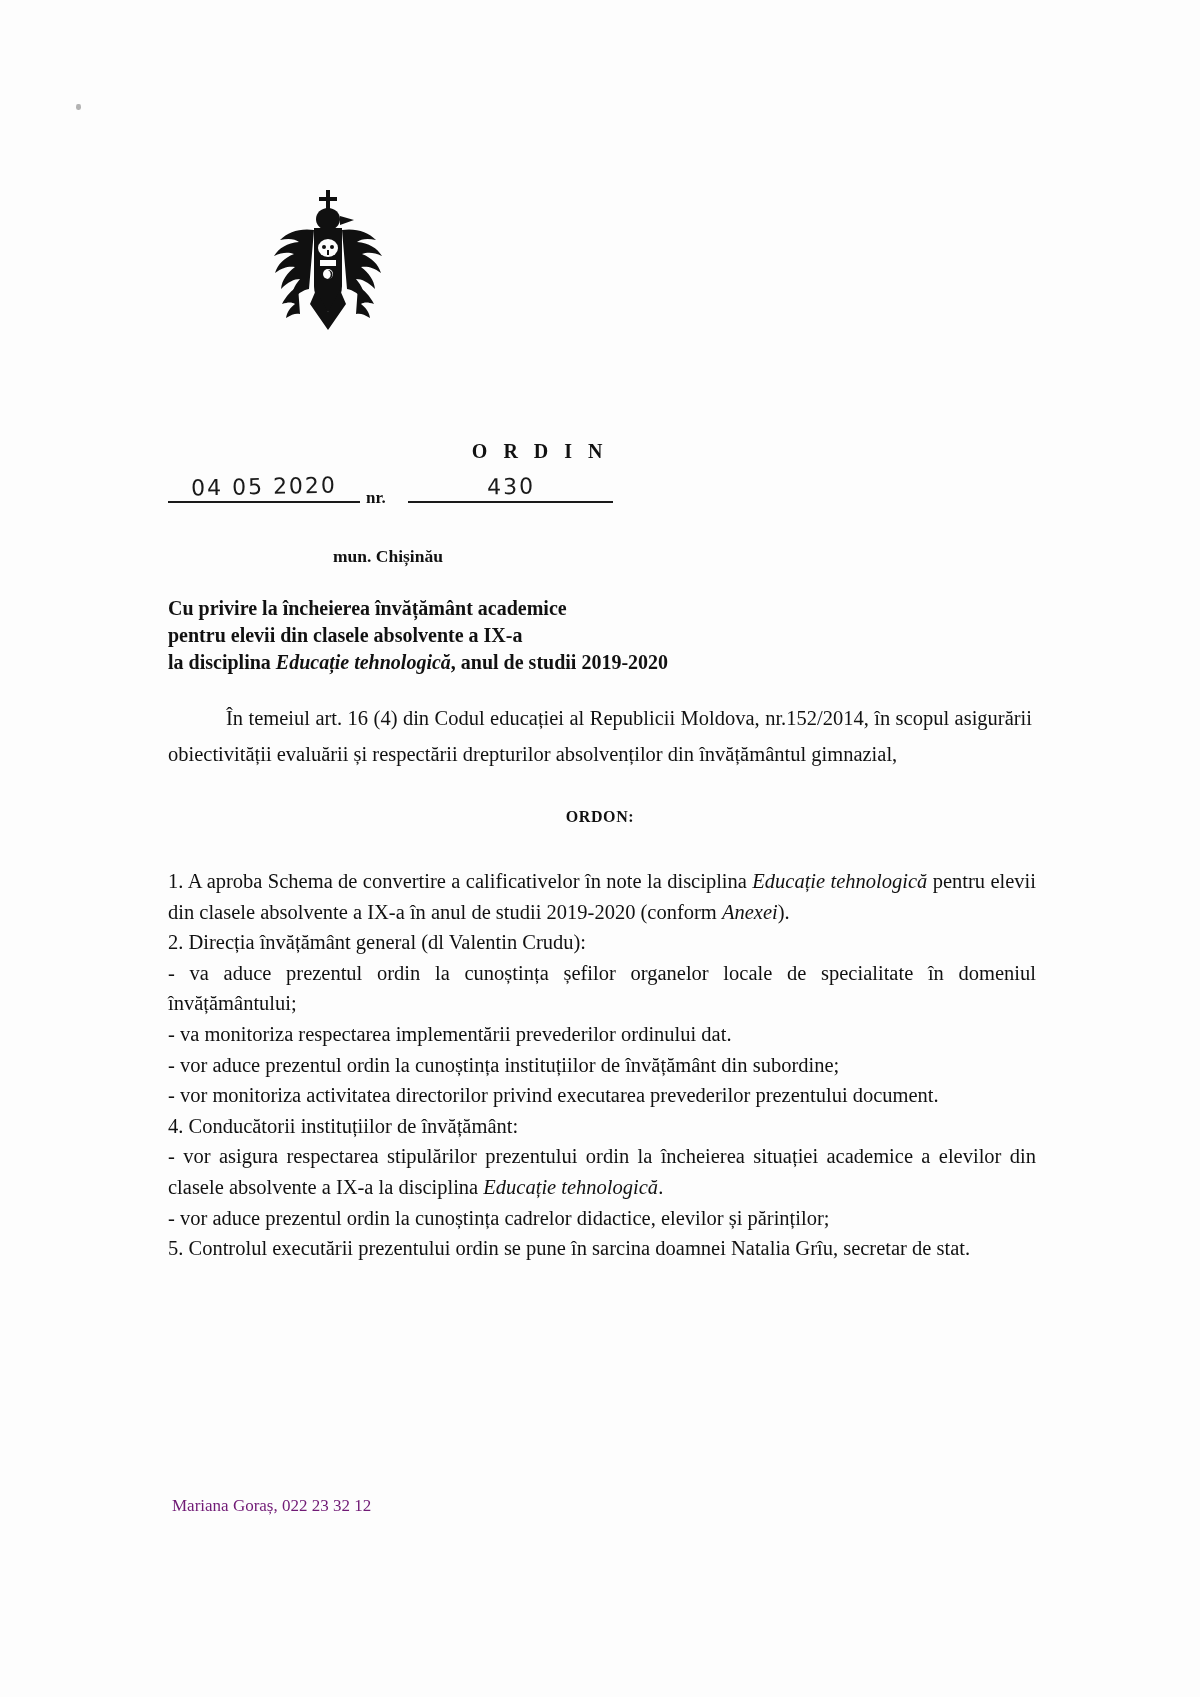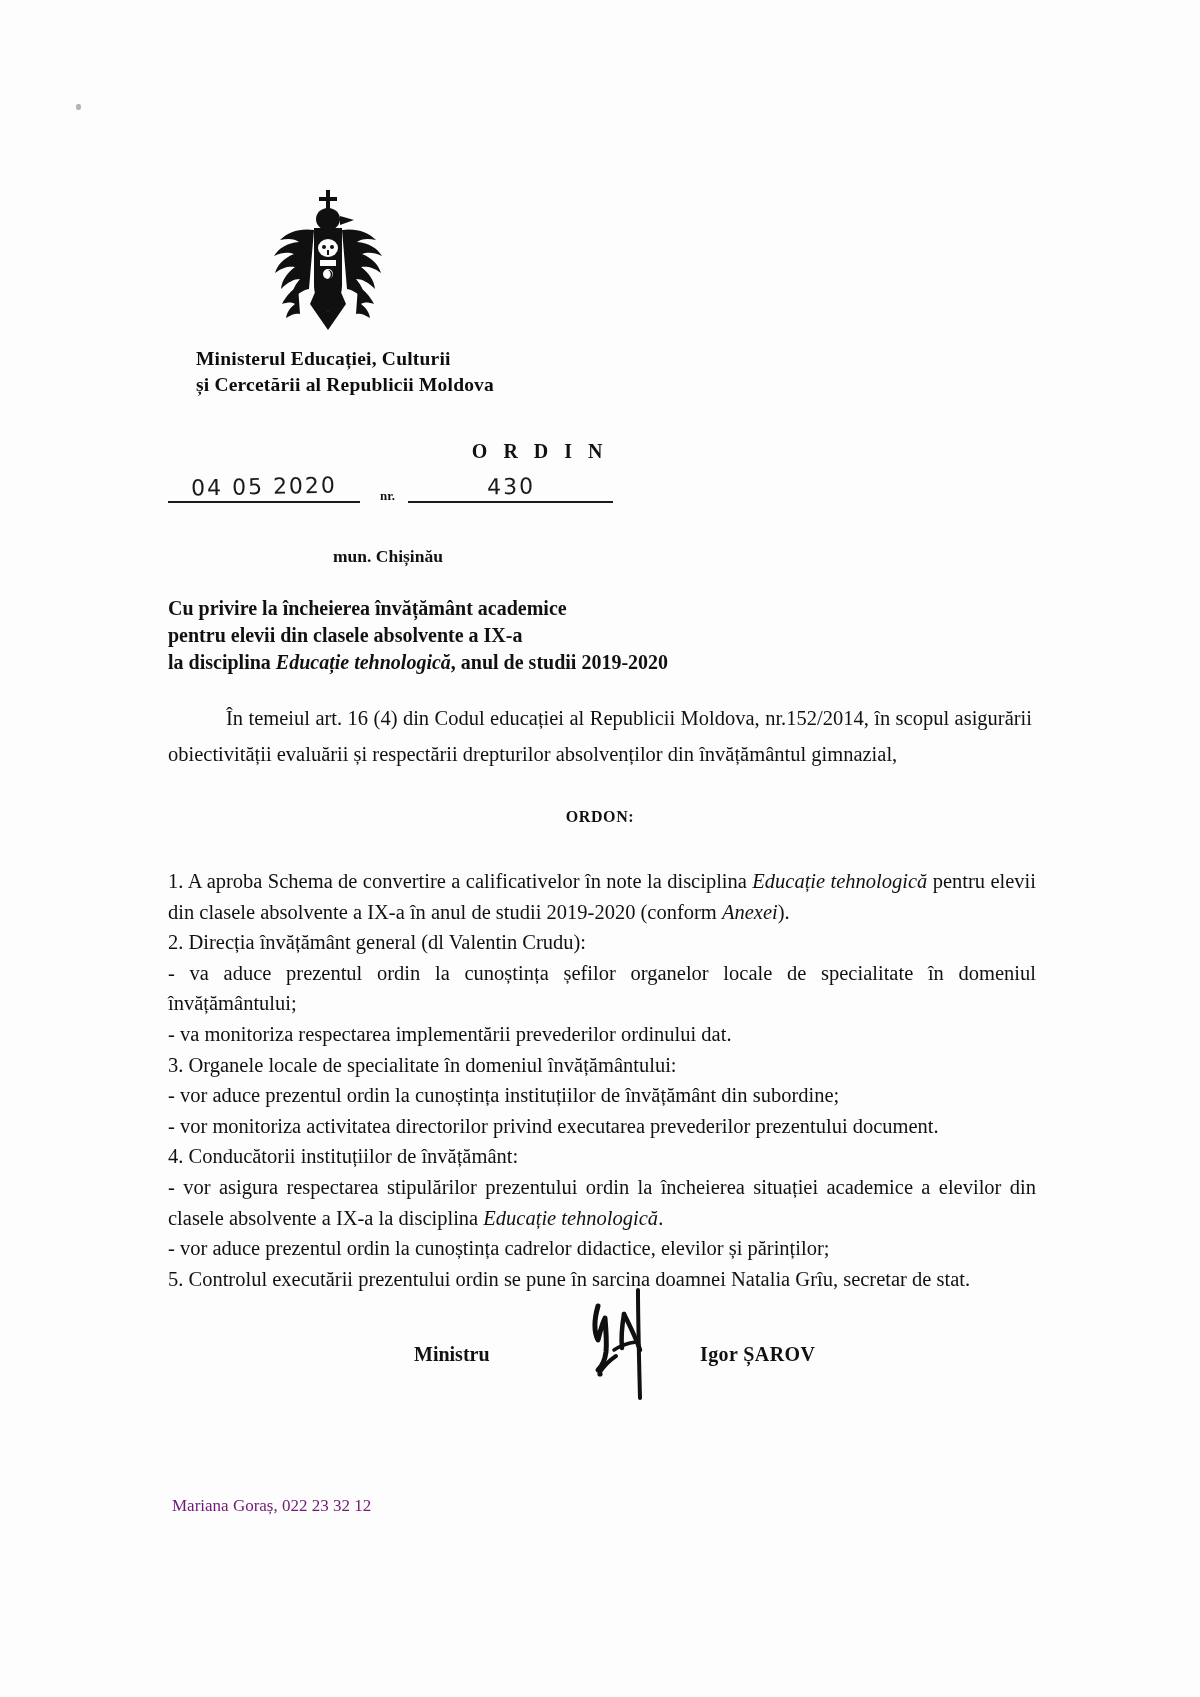--- a/index.html
+++ b/index.html
@@ -86,22 +86,21 @@
     width: 192px;
     border-bottom: 2px solid #1a1a1a;
     padding-bottom: 2px;
     text-align: center;
   }
   .nr-label {
     position: absolute;
     left: 198px;
     top: 14px;
     font-weight: bold;
-    font-size: 13px;
-    margin-left: 14px;
+    font-size: 17px;
   }
   .nr-slot {
     position: absolute;
     left: 240px;
     top: 0;
     width: 205px;
     border-bottom: 2px solid #1a1a1a;
     padding-bottom: 2px;
     text-align: center;
   }
@@ -247,24 +246,20 @@
       </g>
       <g fill="#101010">
         <circle cx="66" cy="61" r="2"></circle>
         <circle cx="74" cy="61" r="2"></circle>
         <path d="M69 64 h2 v5 h-2 z"></path>
         <path d="M70 84 a5 5 0 0 1 0 9 a3.4 3.4 0 0 0 0 -9 z"></path>
       </g>
     </svg>
   </div>
 
-  <div class="ministry">
-    <div>Ministerul Educației, Culturii</div>
-    <div>și Cercetării al Republicii Moldova</div>
-  </div>
 
   <div class="ordin-title">O R D I N</div>
 
   <div class="datenum">
     <div class="date-slot">
       <span class="hand">04 05 2020</span>
     </div>
     <div class="nr-label">nr.</div>
     <div class="nr-slot">
       <span class="hand">430</span>
@@ -281,42 +276,24 @@
 
   <div class="preamble">În  temeiul art. 16 (4) din Codul educației al Republicii Moldova, nr.152/2014, în scopul asigurării obiectivității evaluării și respectării drepturilor absolvenților din învățământul gimnazial,</div>
 
   <div class="ordon">ORDON:</div>
 
   <div class="body-items">
     <p class="item justify"><span>1. A aproba Schema de convertire a calificativelor în note la disciplina </span><i>Educație tehnologică</i><span> pentru elevii din clasele absolvente a IX-a în anul de studii 2019-2020 (conform </span><i>Anexei</i><span>).</span></p>
     <p class="item">2. Direcția învățământ general (dl Valentin Crudu):</p>
     <p class="item justify">- va aduce prezentul ordin la cunoștința șefilor organelor locale de specialitate în domeniul învățământului;</p>
     <p class="item">- va monitoriza respectarea implementării prevederilor ordinului dat.</p>
-    <p class="item">3. Organele locale de specialitate în domeniul învățământului:</p>
     <p class="item">- vor aduce prezentul ordin la cunoștința instituțiilor de învățământ din subordine;</p>
     <p class="item">- vor monitoriza activitatea directorilor privind executarea prevederilor prezentului document.</p>
     <p class="item">4. Conducătorii instituțiilor de învățământ:</p>
     <p class="item justify"><span>- vor asigura respectarea stipulărilor prezentului ordin la încheierea situației academice a elevilor din clasele absolvente a IX-a la disciplina </span><i>Educație tehnologică</i><span>.</span></p>
     <p class="item">- vor aduce prezentul ordin la cunoștința cadrelor didactice, elevilor și părinților;</p>
     <p class="item">5. Controlul executării prezentului ordin se pune în sarcina doamnei Natalia Grîu, secretar de stat.</p>
   </div>
 
-  <div class="sig-row">
-    <div class="sig-title">Ministru</div>
-    <div class="sig-mark">
-      <svg viewBox="0 0 110 125" width="110" height="125" aria-hidden="true">
-        <g stroke="#101010" fill="none" stroke-linecap="round" stroke-linejoin="round">
-          <path d="M18 26 C14 40 14 52 18 60 C20 52 22 44 25 38 C26 50 27 62 26 72 C25 80 22 86 18 90" stroke-width="5"></path>
-          <path d="M20 92 C24 86 30 80 36 76" stroke-width="4"></path>
-          <path d="M44 34 C42 46 41 58 42 68" stroke-width="4.5"></path>
-          <path d="M44 34 C50 46 56 58 60 70" stroke-width="4.5"></path>
-          <path d="M58 10 C58 40 59 78 60 118" stroke-width="4"></path>
-          <path d="M34 70 C40 66 48 63 56 62" stroke-width="3.5"></path>
-        </g>
-        <circle cx="20" cy="94" r="2.6" fill="#101010"></circle>
-      </svg>
-    </div>
-    <div class="sig-name">Igor ȘAROV</div>
-  </div>
 
   <div class="footer">Mariana Goraș, 022 23 32 12</div>
 
 </div>
 
 </body></html>

